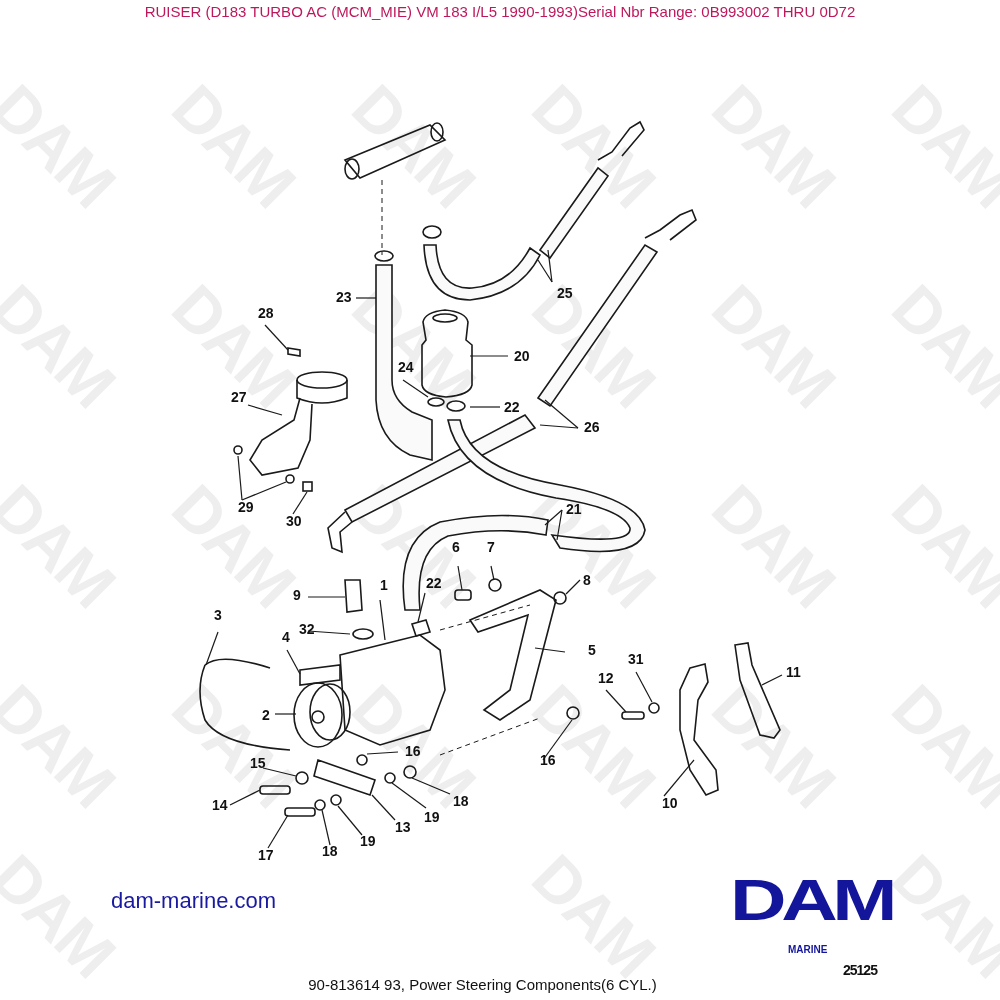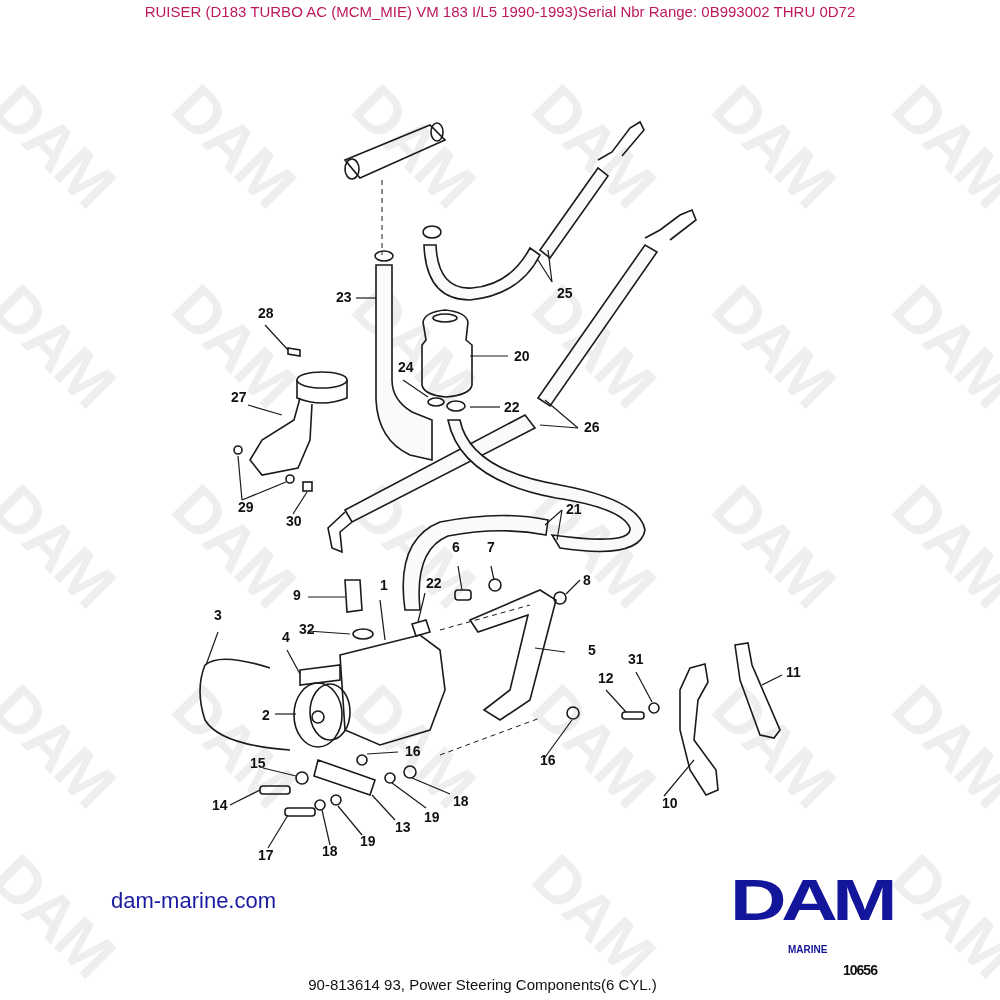--- a/index.html
+++ b/index.html
@@ -221,14 +221,14 @@
   </g>
 </svg>
 
 <a class="site">dam-marine.com</a>
 
 <div class="logo">
   <span class="logo-word">DAM</span>
   <span class="logo-sub">MARINE</span>
 </div>
 
-<div class="fig-num">10656</div>
+<div class="fig-num">25125</div>
 <div class="caption">90-813614 93, Power Steering Components(6 CYL.)</div>
 
 </body></html>

